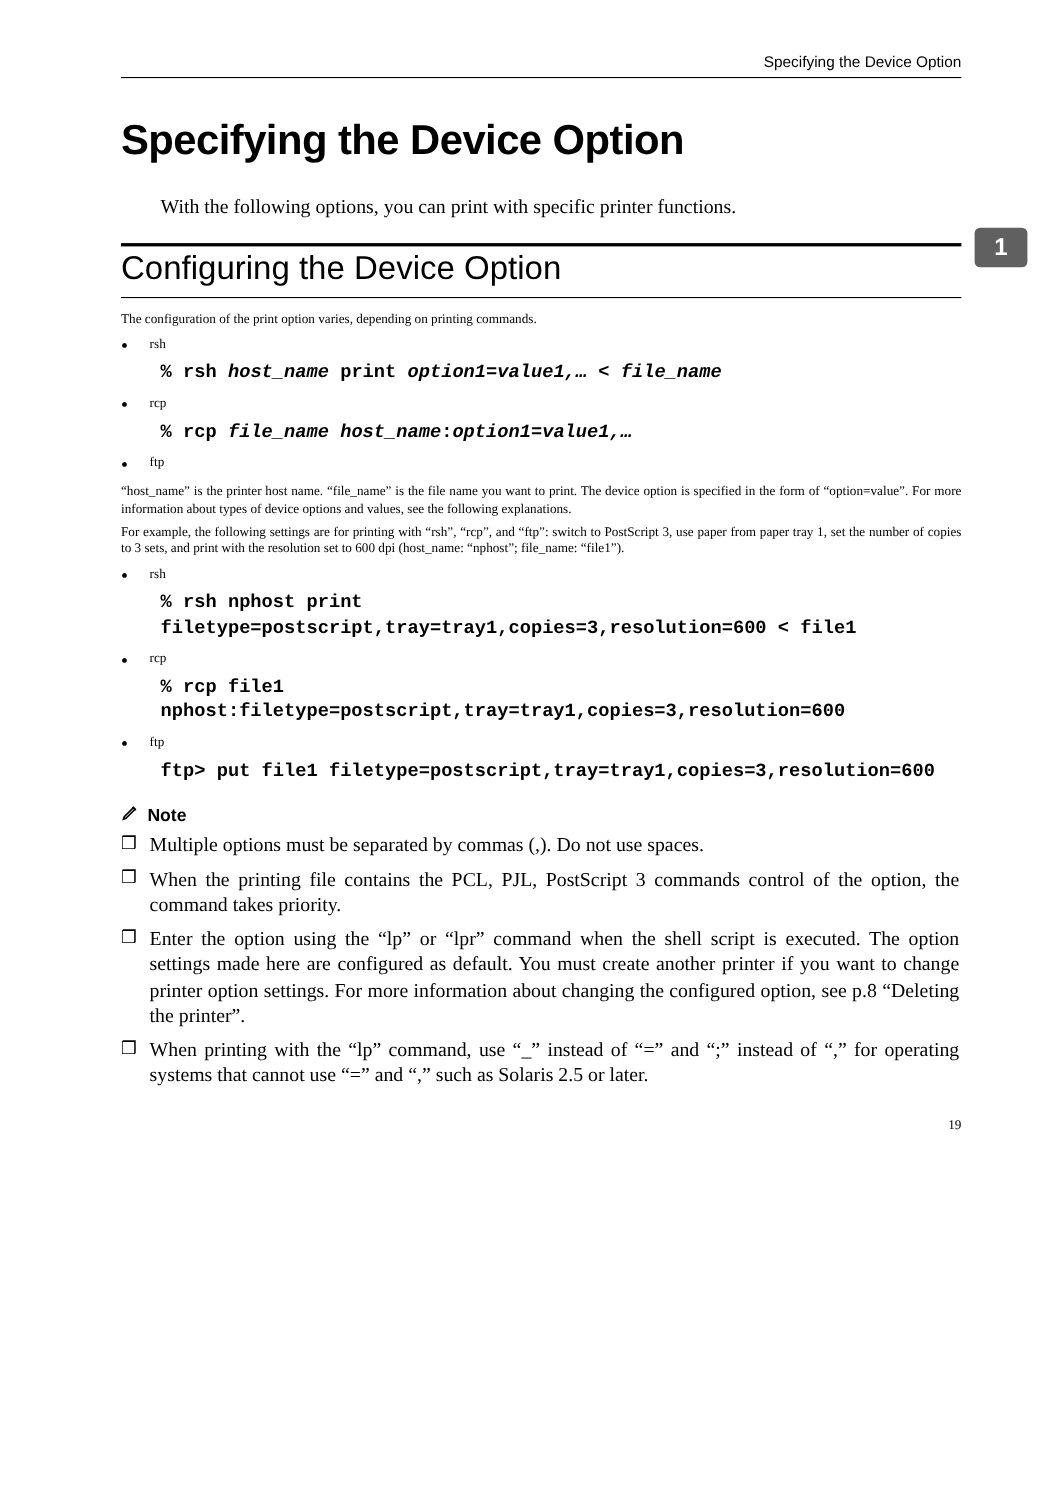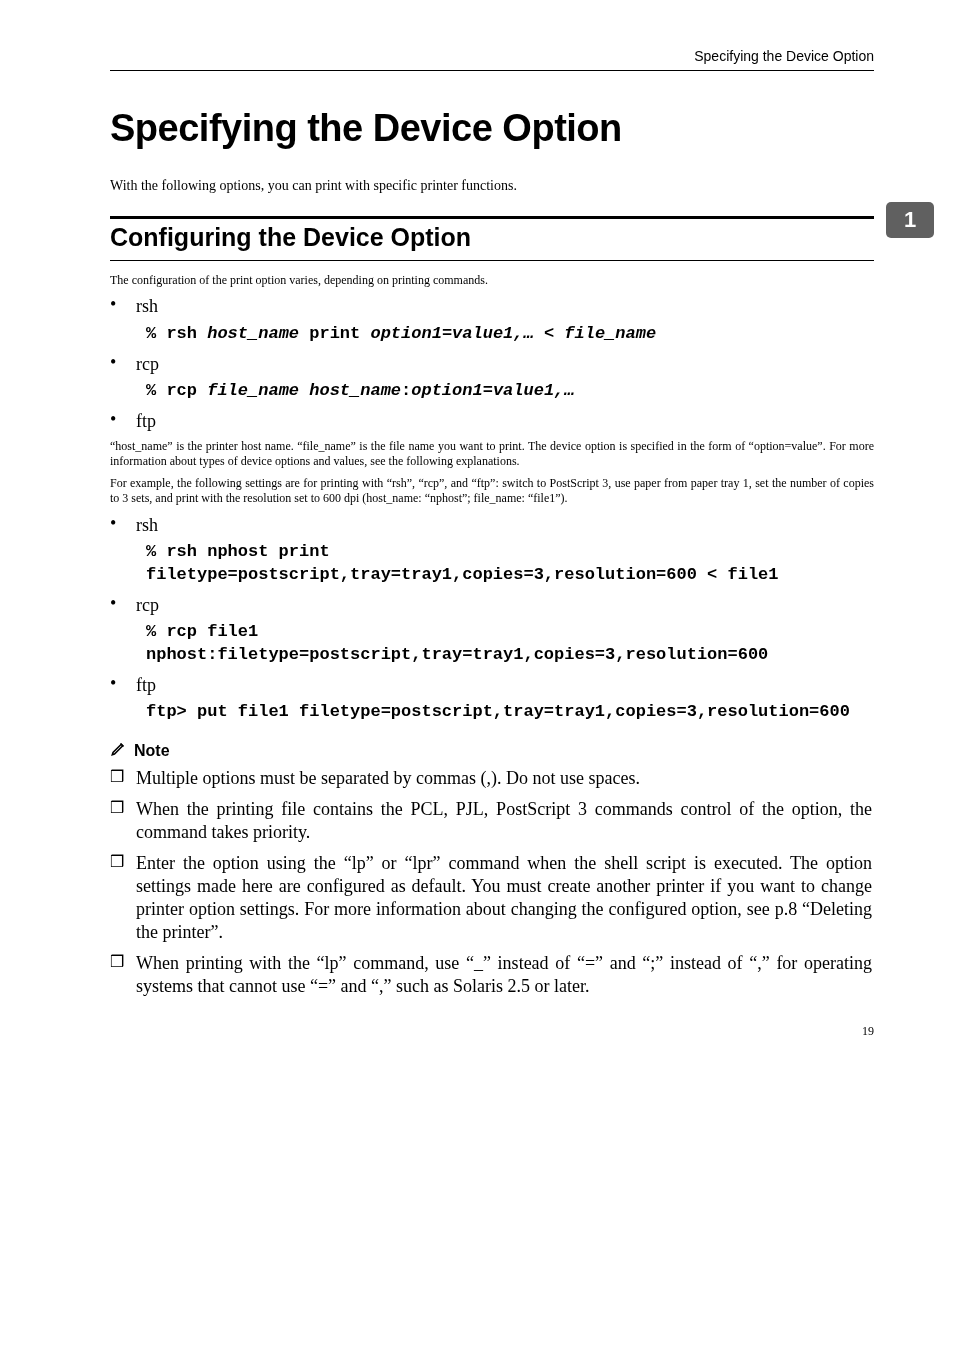--- a/index.html
+++ b/index.html
@@ -23,22 +23,23 @@
     border-bottom: 1px solid #000;
   }
   .chapter-title {
     font-family: Arial, Helvetica, sans-serif;
     font-weight: 700;
     font-size: 38px;
     letter-spacing: -0.5px;
     margin: 0 0 28px 0;
   }
   .intro {
-    font-size: 14px;
+    font-size: 18px;
     margin-bottom: 22px;
+    margin-left: 36px;
   }
   .section-wrap {
     position: relative;
   }
   .tab-badge {
     position: absolute;
     right: -60px;
     top: -14px;
     width: 48px;
     height: 36px;
@@ -52,22 +53,22 @@
     border-radius: 5px;
   }
   .h2-wrap {
     border-top: 3px solid #000;
     border-bottom: 1.2px solid #000;
     padding: 4px 0 8px 0;
     margin-bottom: 12px;
   }
   .h2 {
     font-family: Arial, Helvetica, sans-serif;
-    font-weight: 700;
-    font-size: 25px;
+    font-weight: 400;
+    font-size: 30px;
     margin: 0;
   }
   .body-p {
     font-size: 12px;
     line-height: 1.28;
     margin: 6px 0 6px 0;
     text-align: justify;
   }
   .bullet-list {
     list-style: none;
@@ -80,21 +81,21 @@
   .bullet-list .dot {
     display: inline-block;
     width: 22px;
     font-size: 18px;
     vertical-align: top;
   }
   .bullet-list .content {
     display: inline-block;
     width: calc(100% - 28px);
     vertical-align: top;
-    font-size: 18px;
+    font-size: 12px;
     line-height: 1.35;
   }
   .cmd-block {
     font-family: "Courier New", Courier, monospace;
     font-weight: 700;
     font-size: 17px;
     line-height: 1.35;
     margin: 4px 0 6px 36px;
     word-break: break-word;
   }

